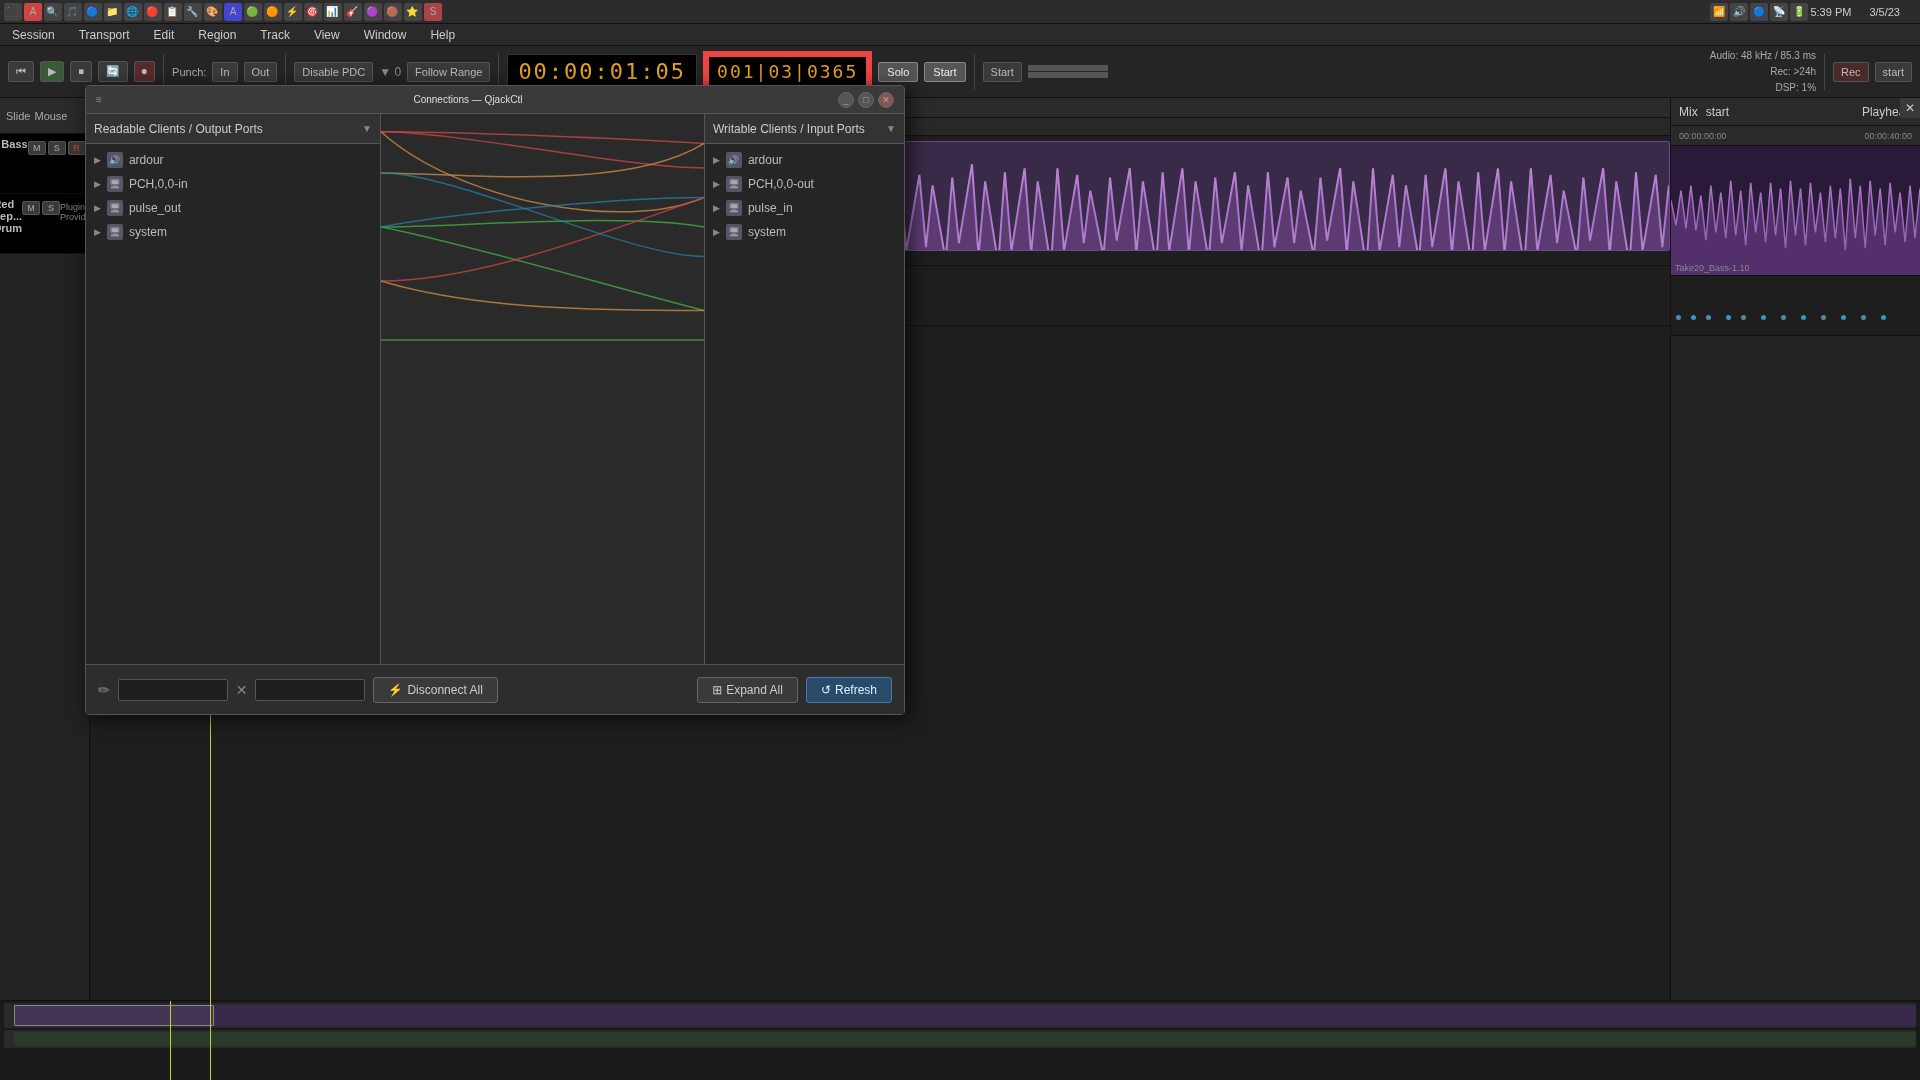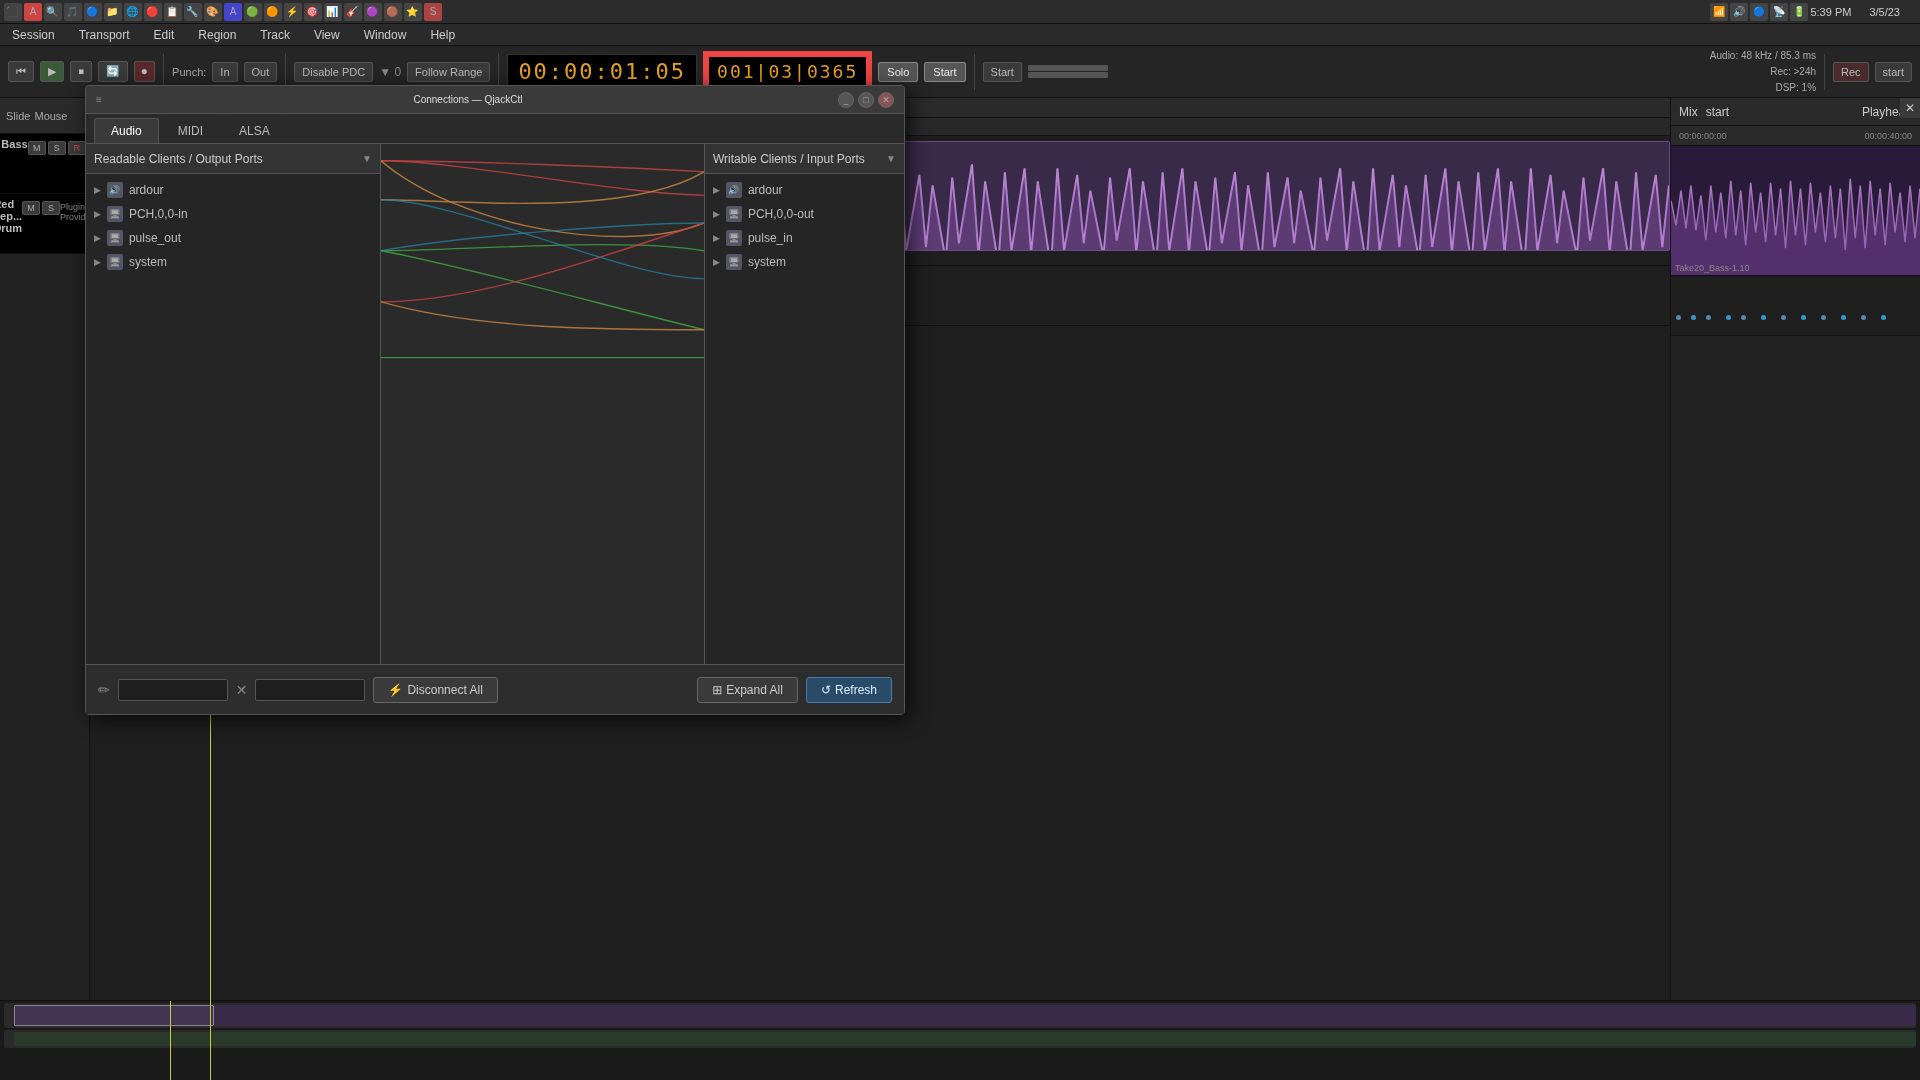--- a/index.html
+++ b/index.html
@@ -857,25 +857,20 @@
 <div id="qjackctl-dialog">
 
   <div id="dialog-titlebar">
     <span style="font-size:10px;color:#888;">≡</span>
     <div id="dialog-title">Connections — QjackCtl</div>
     <div class="dialog-win-btn">_</div>
     <div class="dialog-win-btn">□</div>
     <div class="dialog-win-btn" style="background:#885555;">✕</div>
   </div>
 
-  <div id="dialog-tabs">
-    <div class="dialog-tab active">Audio</div>
-    <div class="dialog-tab">MIDI</div>
-    <div class="dialog-tab">ALSA</div>
-  </div>
 
   <div id="dialog-body">
     <div id="connections-area">
 
       <div id="readable-ports">
         <div class="ports-header">
           <span>Readable Clients / Output Ports</span>
           <span class="ports-header-arrow">▼</span>
         </div>
         <div class="ports-list">

